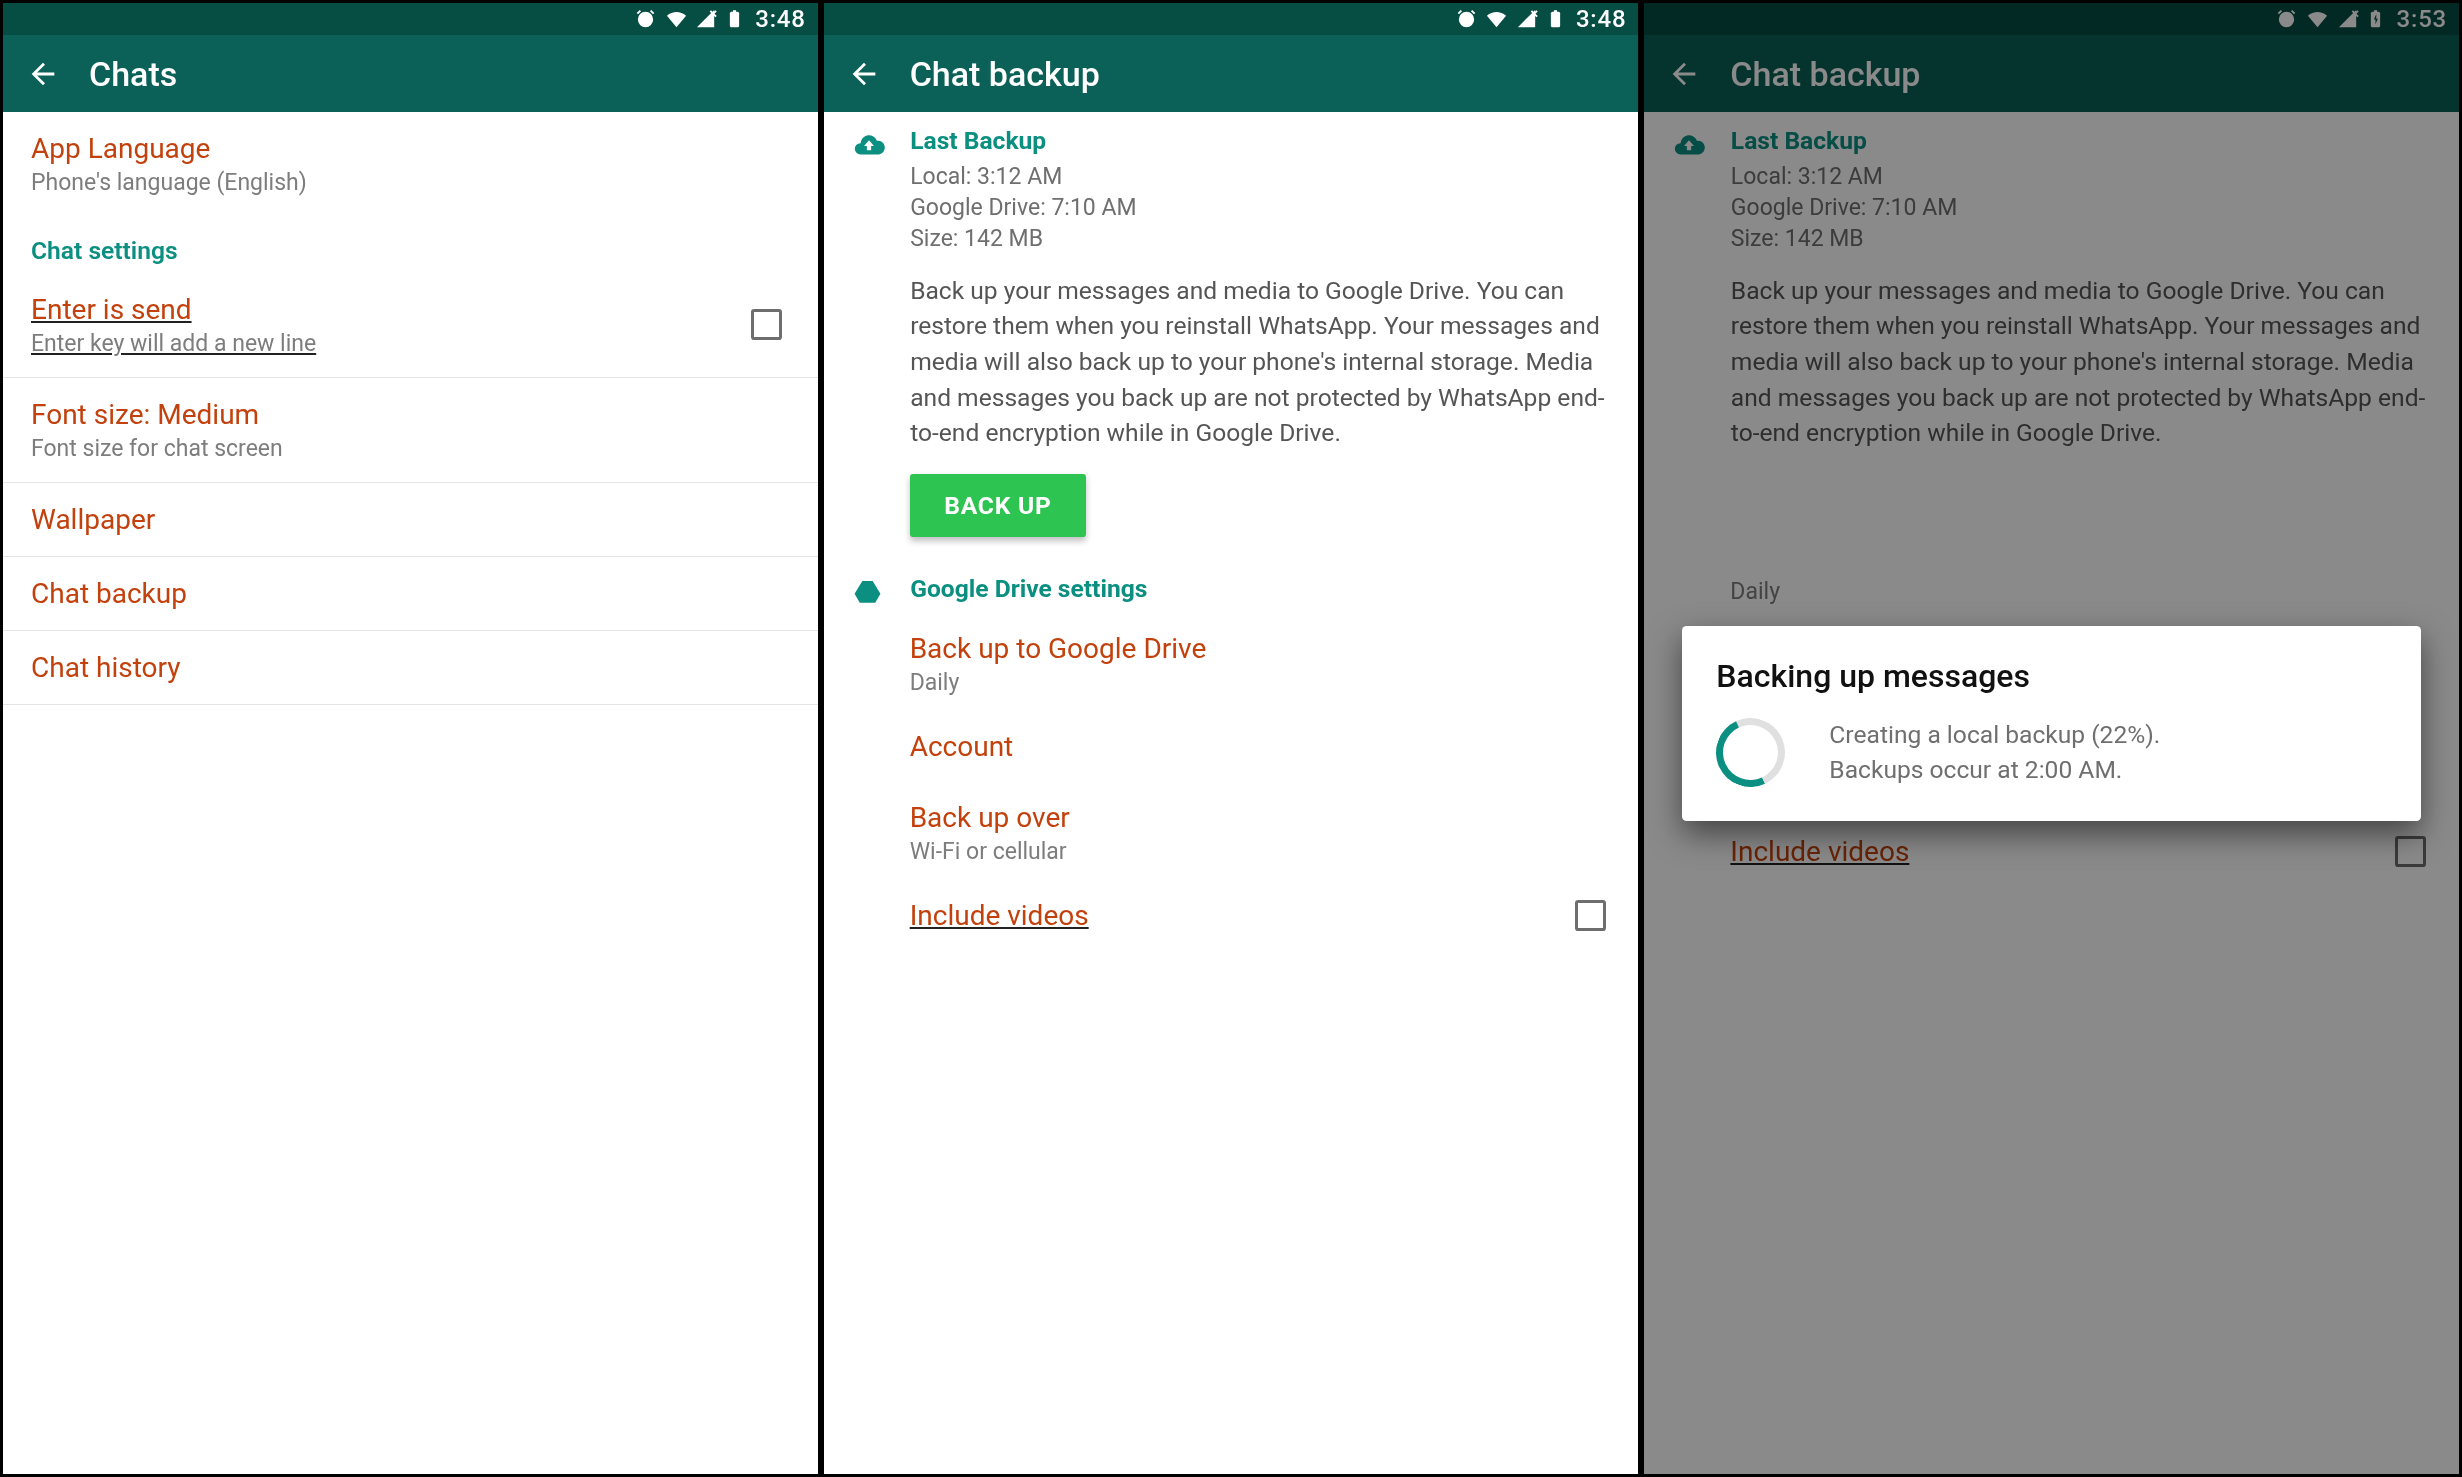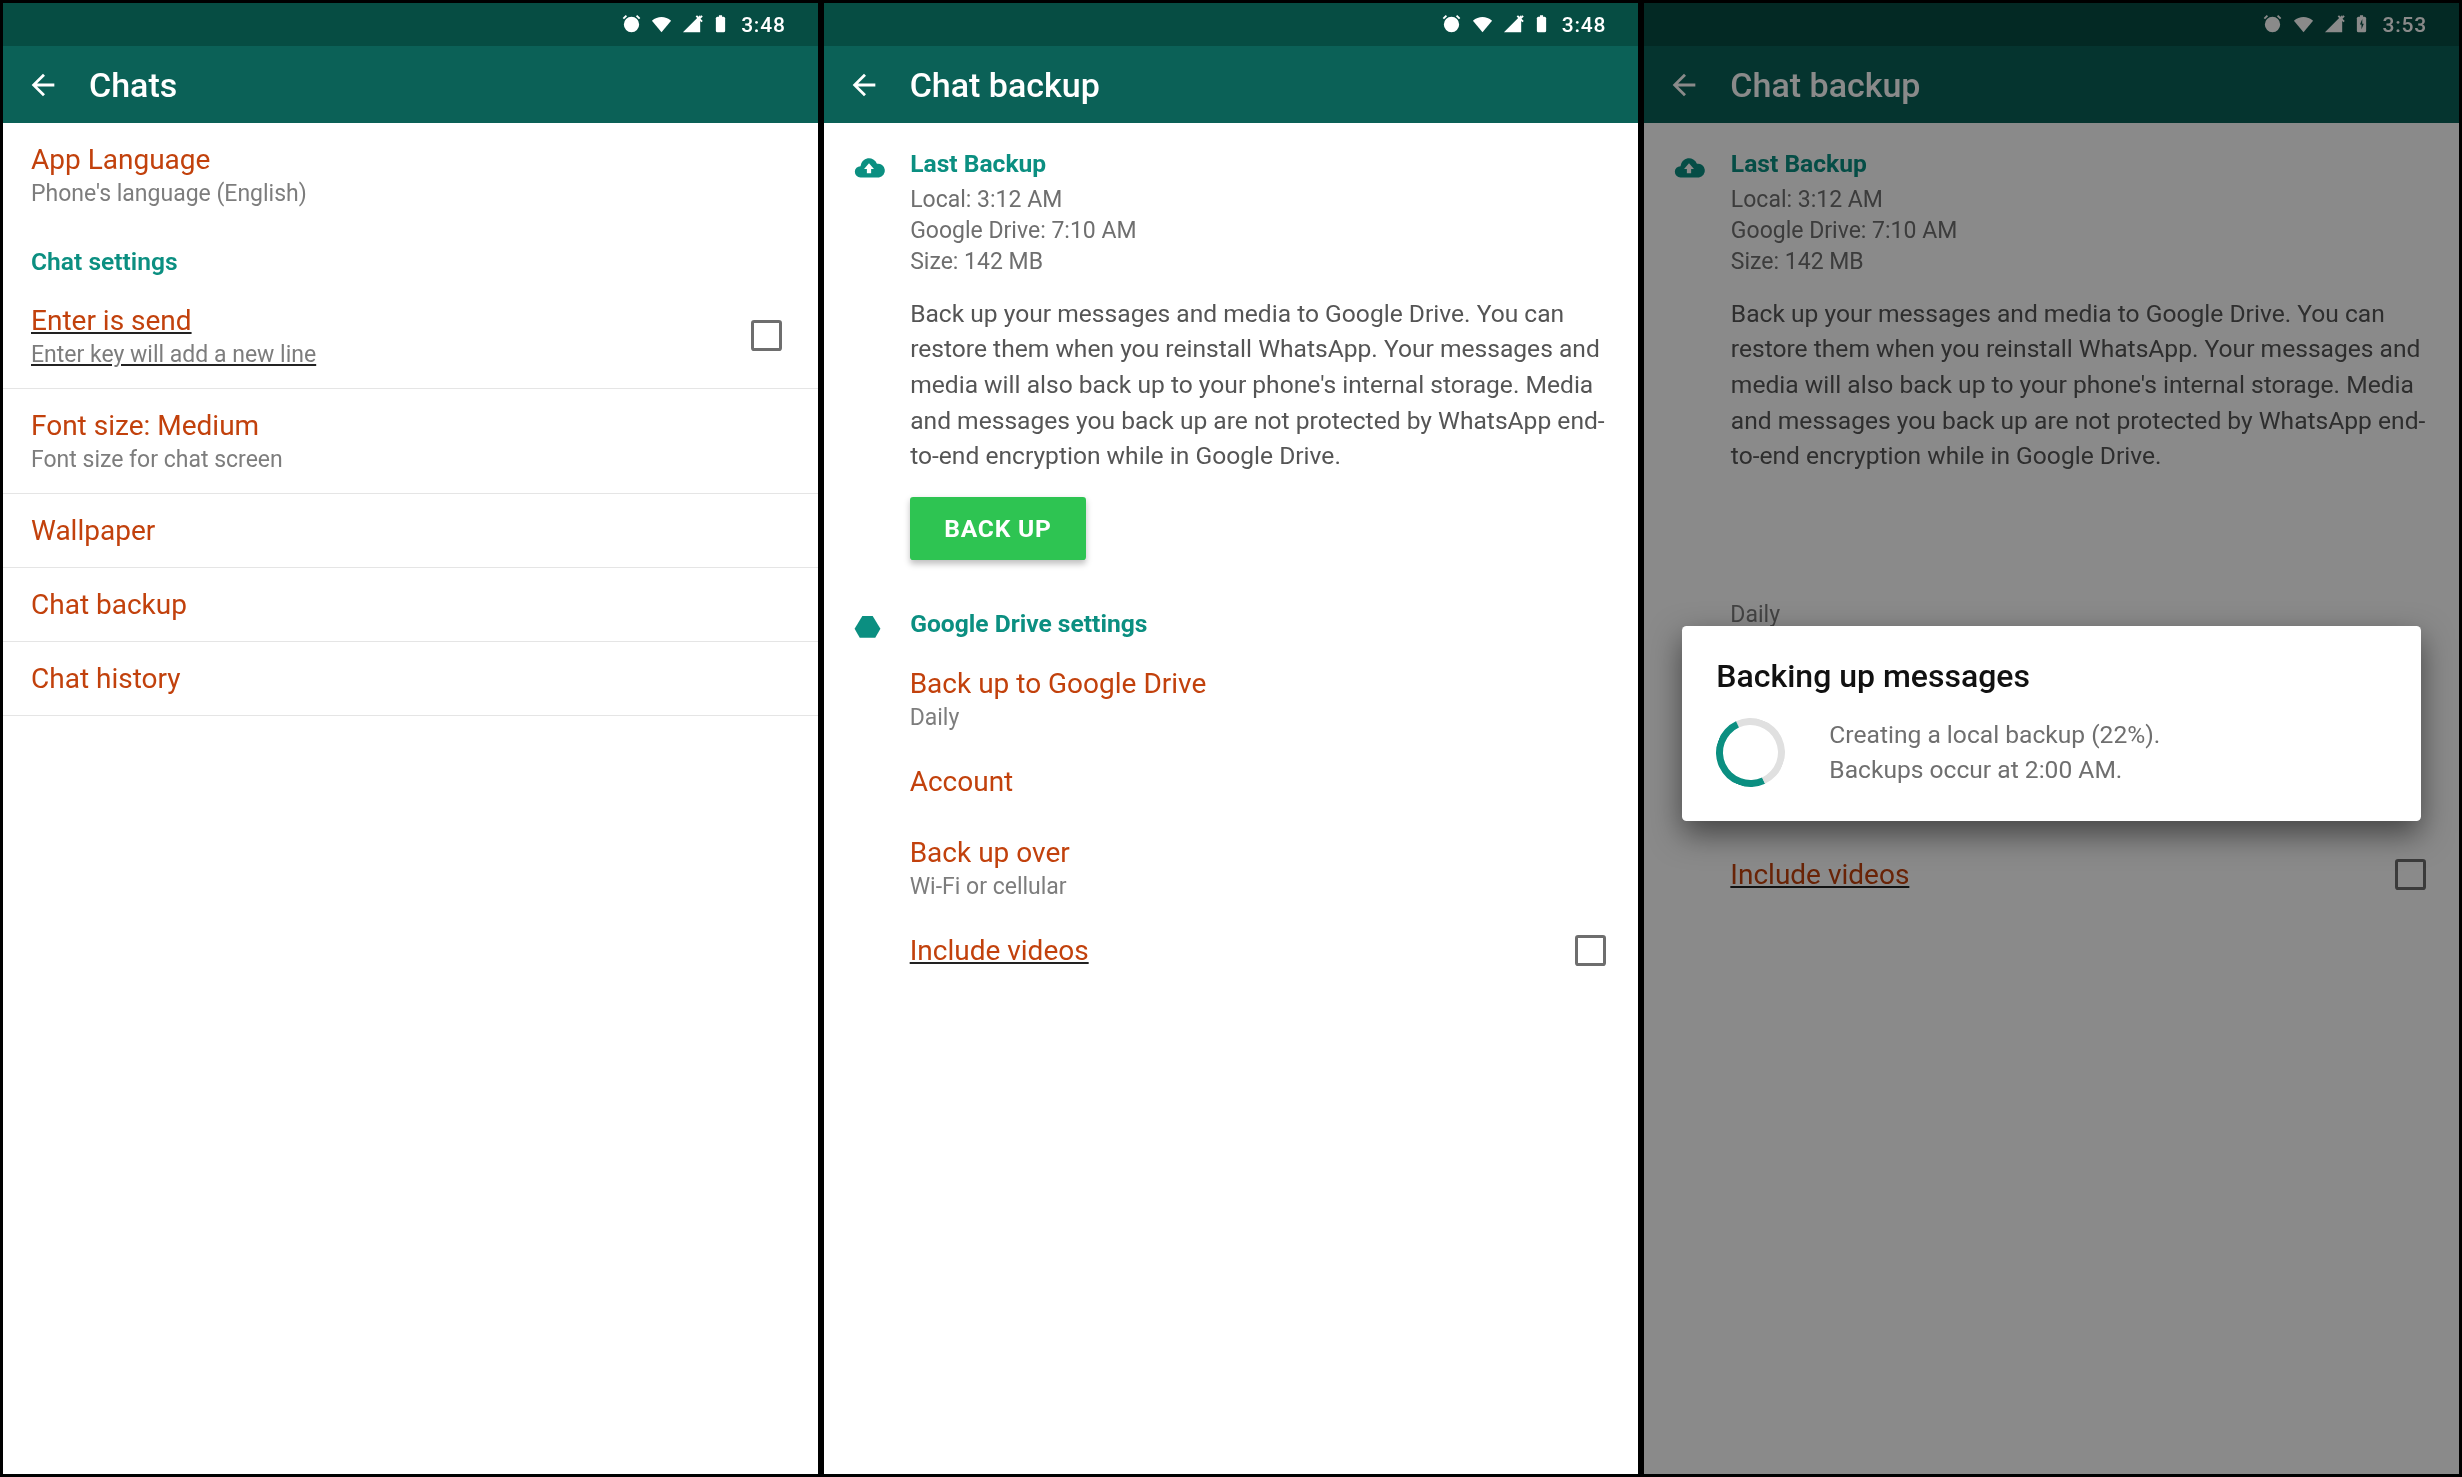--- a/index.html
+++ b/index.html
@@ -14,29 +14,29 @@
   }
   .phone {
     flex: 1 1 0;
     position: relative;
     border: 3.1px solid #000;
     background: #fff;
     overflow: hidden;
   }
   
   .statusbar {
-    height: 43px;
+    height: 32px;
     background: #064D43;
     color: #fff;
     display: flex;
     align-items: center;
     justify-content: flex-end;
-    padding: 0 32px;
+    padding: 0 12px;
     gap: 7.7px;
-    font-size: 21px;
+    font-size: 24px;
     font-weight: 500;
   }
   .statusbar .sb-icon { display: inline-flex; }
   .statusbar .time { margin-left: 4.6px; letter-spacing: 0.8px; }
   
   .appbar {
     height: 77px;
     background: #0B6157;
     color: #fff;
     display: flex;
@@ -79,21 +79,21 @@
   .row-flex .text-col { flex: 1; text-decoration: underline; }
   .checkbox {
     width: 31px; height: 31px;
     border: 3.1px solid #6e6e6e;
     border-radius: 3.1px;
     margin-right: 7.7px;
   }
   
   .backup-block {
     display: flex;
-    padding: 26px 28px 0 28px;
+    padding: 14px 28px 0 28px;
     gap: 21.5px;
   }
   .backup-block .icon-col {
     width: 37px;
     padding-top: 3.1px;
     flex-shrink: 0;
   }
   .backup-block .body-col { flex: 1; }
   .teal-heading {
     color: #0B8F81;

